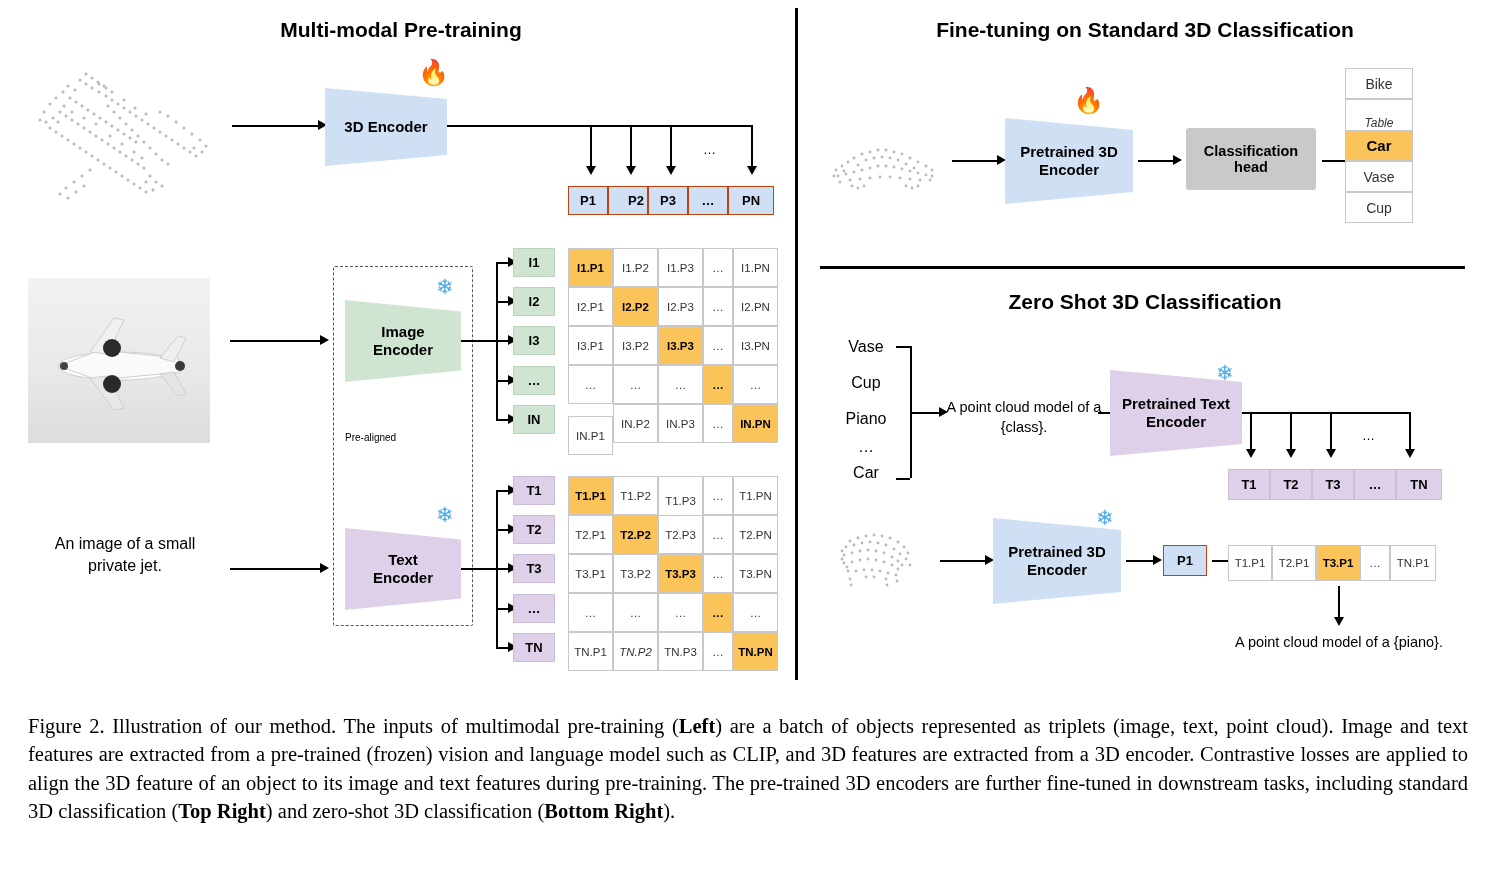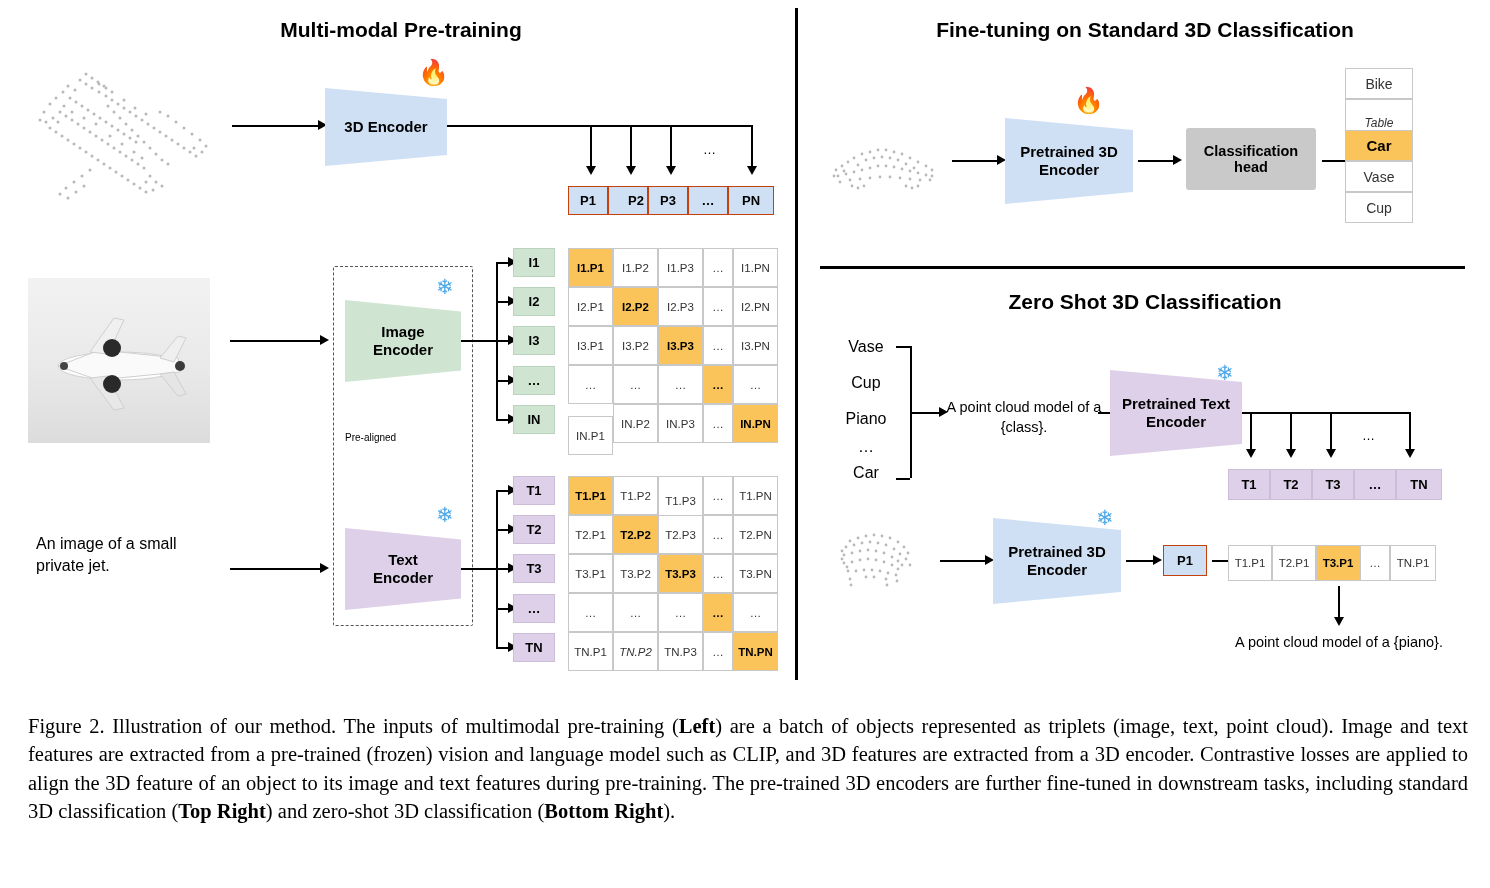--- a/index.html
+++ b/index.html
@@ -321,21 +321,21 @@
 Encoder</span>
   </div>
   <div class="snow" style="left:436px; top:276px;">❄</div>
 
   <div class="trap right" style="left:345px; top:528px; width:116px; height:82px; background:#ddd0e8; white-space:pre-line;">
     <span>Text
 Encoder</span>
   </div>
   <div class="snow" style="left:436px; top:504px;">❄</div>
 
-  <div class="lbl" style="left:36px; top:533px; width:178px; text-align:left; font-size:16px; line-height:1.4;">An image of a small private jet.</div>
+  <div class="lbl" style="left:36px; top:533px; width:178px; text-align:center; font-size:16px; line-height:1.4;">An image of a small private jet.</div>
   <div class="arrow h" style="left:230px; top:568px; width:92px;"></div>
   <div class="ahead r" style="left:320px; top:563px;"></div>
 
   <div class="arrow h" style="left:461px; top:340px; width:36px;"></div>
   <div class="arrow v" style="left:496px; top:262px; height:158px;"></div>
   <div class="arrow h" style="left:496px; top:262px; width:16px;"></div>
   <div class="ahead r" style="left:508px; top:257px;"></div>
   <div class="arrow h" style="left:496px; top:301px; width:16px;"></div>
   <div class="ahead r" style="left:508px; top:296px;"></div>
   <div class="arrow h" style="left:496px; top:340px; width:16px;"></div>

